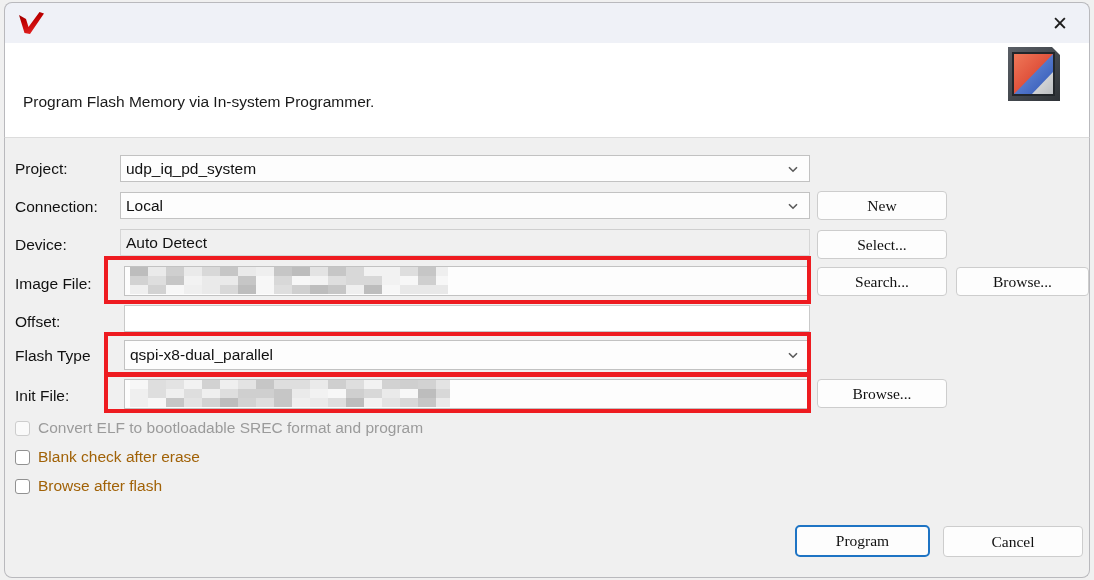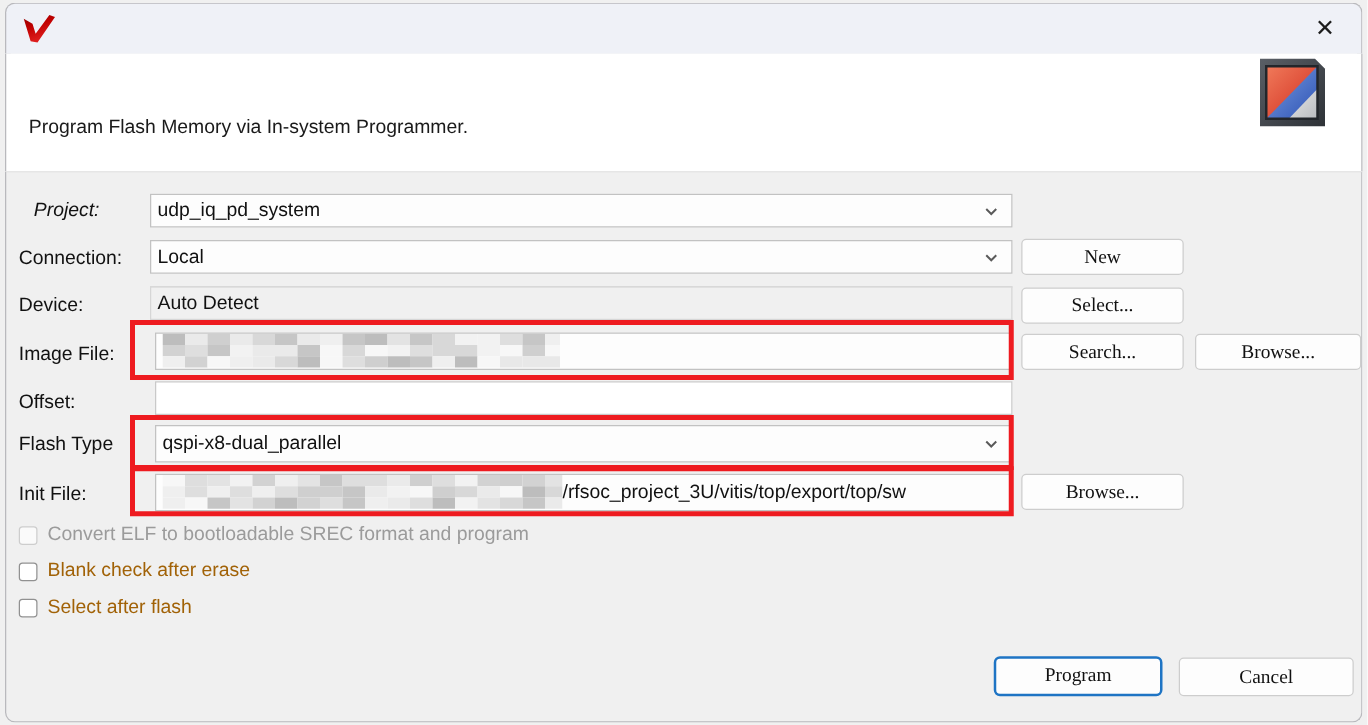--- a/index.html
+++ b/index.html
@@ -261,21 +261,21 @@
         <rect x="6" y="8" width="41" height="42" fill="url(#red)"></rect>
         <path d="M6 50 L47 8 L47 50 Z" fill="url(#blu)"></path>
         <path d="M24 50 L47 26 L47 50 Z" fill="url(#gry)"></path>
         <path d="M6 8 h41 v42 h-41 z" fill="none" stroke="#22262b" stroke-width="2"></path>
       </svg>
     </div>
   </div>
 
   <div class="panel">
 
-    <div class="lbl" style="left:22px; top:22px;font-style:italic;">Project:</div>
+    <div class="lbl" style="left:10px; top:22px;">Project:</div>
     <div class="field" style="left:115px; top:17px; width:690px; height:27px;">
       <span class="txt">udp_iq_pd_system</span>
       <svg class="chev" viewBox="0 0 12 12">
         <path d="M2 4.2 L6 8.2 L10 4.2" fill="none" stroke="#5a5a5a" stroke-width="1.6"></path>
       </svg>
     </div>
 
     <div class="lbl" style="left:10px; top:60px;">Connection:</div>
     <div class="field" style="left:115px; top:54px; width:690px; height:27px;">
       <span class="txt">Local</span>
@@ -417,35 +417,34 @@
           <i style="left: 162px; top: 18px; width: 18px; height: 9px; background: rgb(239, 239, 239);"></i>
           <i style="left: 180px; top: 18px; width: 18px; height: 9px; background: rgb(234, 234, 234);"></i>
           <i style="left: 198px; top: 18px; width: 18px; height: 9px; background: rgb(222, 222, 222);"></i>
           <i style="left: 216px; top: 18px; width: 18px; height: 9px; background: rgb(189, 189, 189);"></i>
           <i style="left: 234px; top: 18px; width: 18px; height: 9px; background: rgb(242, 242, 242);"></i>
           <i style="left: 252px; top: 18px; width: 18px; height: 9px; background: rgb(227, 227, 227);"></i>
           <i style="left: 270px; top: 18px; width: 18px; height: 9px; background: rgb(216, 216, 216);"></i>
           <i style="left: 288px; top: 18px; width: 18px; height: 9px; background: rgb(198, 198, 198);"></i>
           <i style="left: 306px; top: 18px; width: 14px; height: 9px; background: rgb(234, 234, 234);"></i>
         </span>
-      <span class="txt">/rfsoc_project_3U/vitis/top/export/top/sw</span>
     </div>
     <div class="btn" style="left:812px; top:241px; width:130px; height:29px;">Browse...</div>
 
     <div class="cbrow" style="left:10px; top:281px;">
       <span class="cbox disabled"></span>
       <span class="cblabel disabled">Convert ELF to bootloadable SREC format and program</span>
     </div>
     <div class="cbrow" style="left:10px; top:310px;">
       <span class="cbox"></span>
       <span class="cblabel">Blank check after erase</span>
     </div>
     <div class="cbrow" style="left:10px; top:339px;">
       <span class="cbox"></span>
-      <span class="cblabel">Select after flash</span>
+      <span class="cblabel">Browse after flash</span>
     </div>
 
     <div class="btn" style="left:938px; top:388px; width:140px; height:31px;">Cancel</div>
     <div class="btn focused" style="left:790px; top:387px; width:135px; height:32px;">Program</div>
   </div>
 
   <div class="redbox" style="left:104px; top:256px; width:707px; height:48px;"></div>
   <div class="redbox" style="left:104px; top:332px; width:707px; height:44px;"></div>
   <div class="redbox" style="left:104px; top:373px; width:707px; height:40px;"></div>
 

